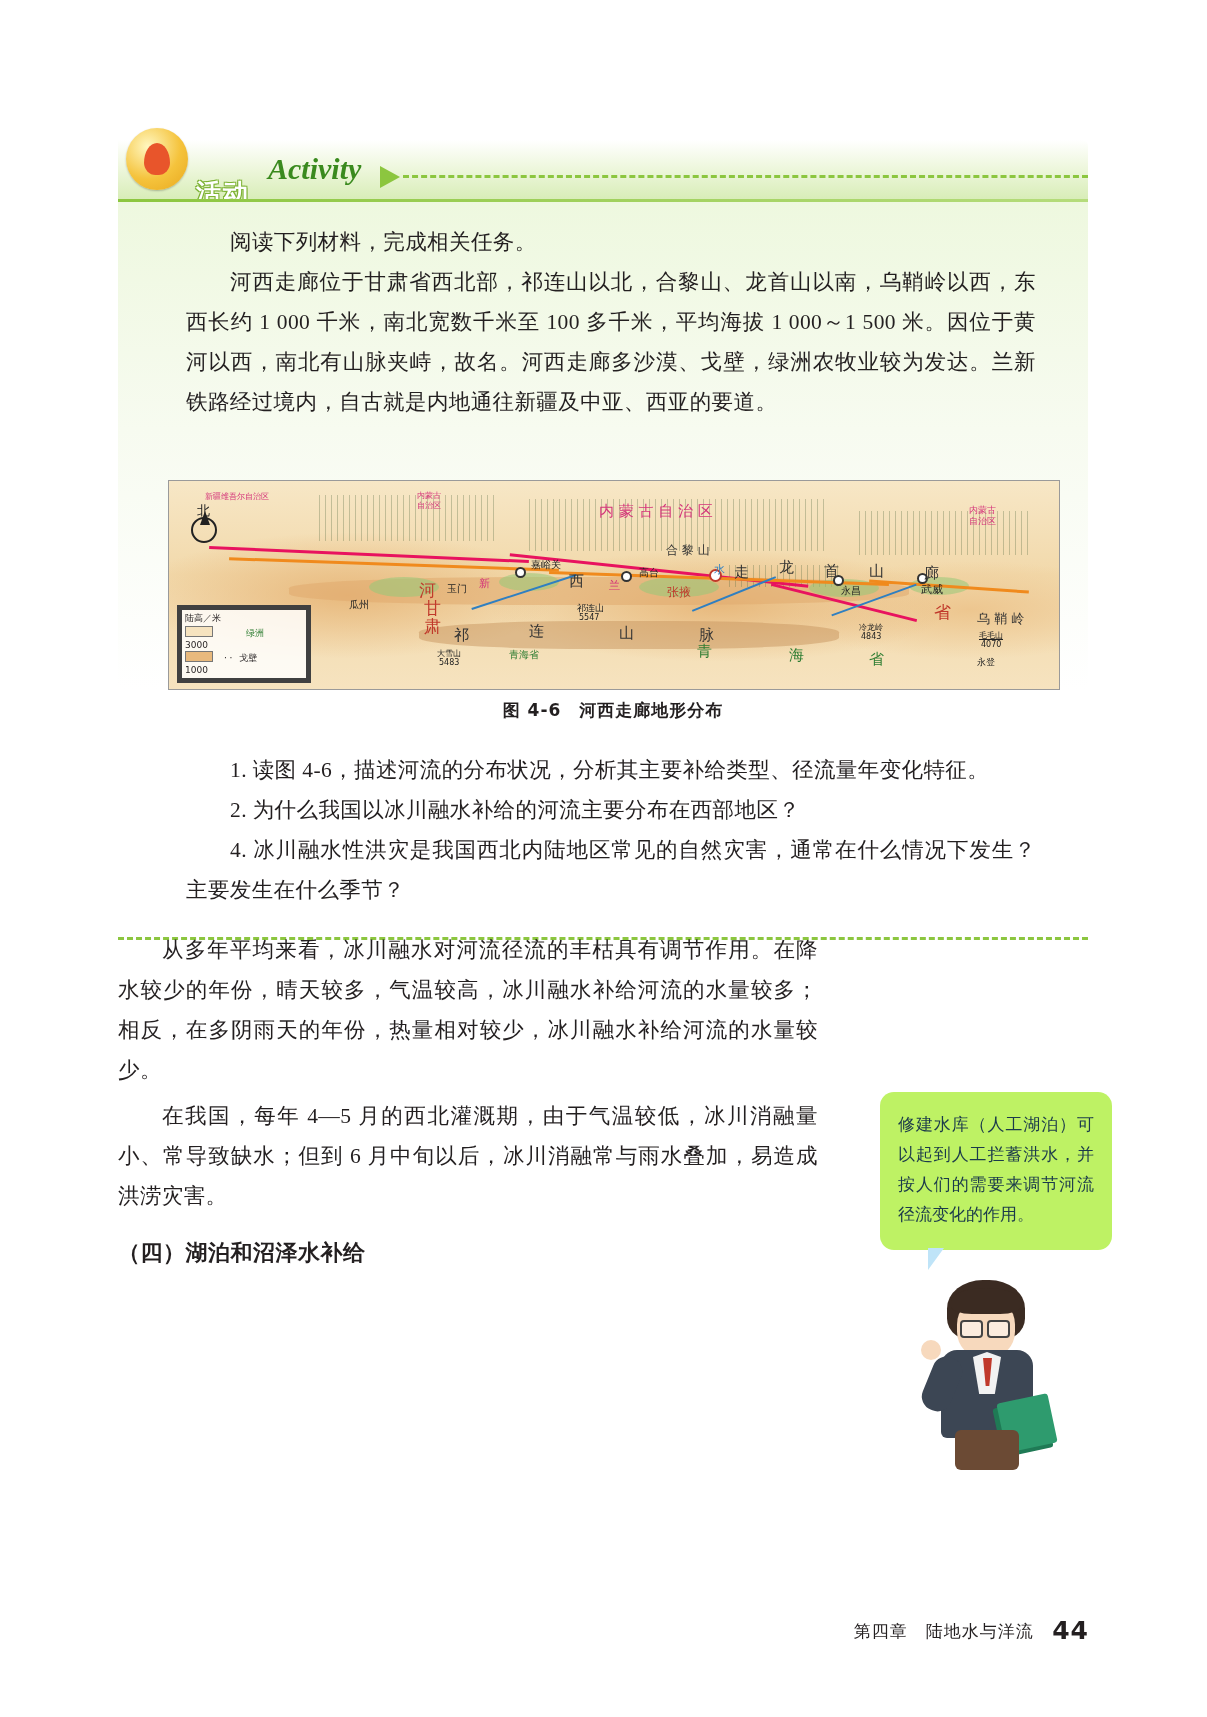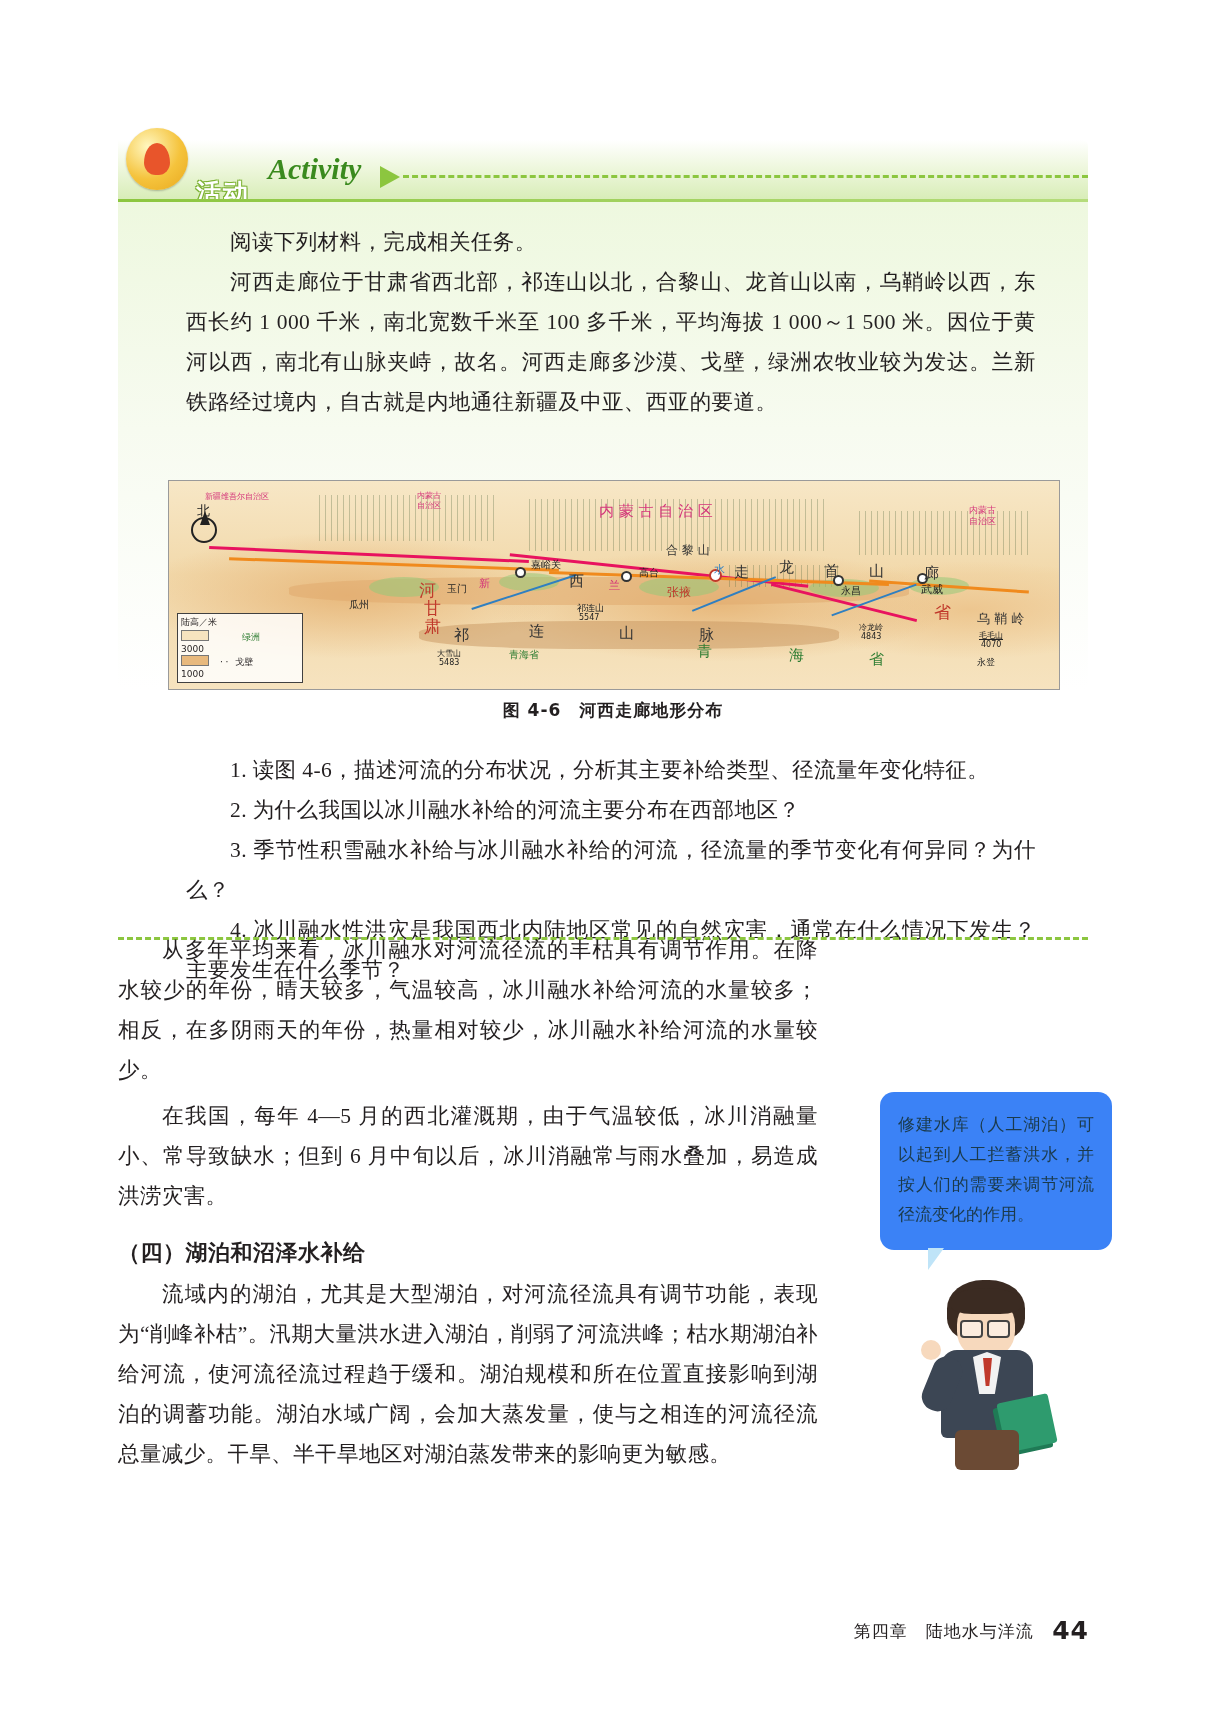--- a/index.html
+++ b/index.html
@@ -187,21 +187,21 @@
   .map-label {
     position: absolute;
     font-family: "DejaVu Sans", sans-serif;
     white-space: nowrap;
   }
   .map-legend {
     position: absolute;
     left: 8px;
     bottom: 6px;
     width: 118px;
-    border: 1px solid #404040;
+    border: 5px solid #404040;
     background: rgba(255,255,255,0.82);
     font-family: "DejaVu Sans", sans-serif;
     font-size: 9px;
     padding: 2px 3px;
     line-height: 12px;
   }
   .legend-swatch {
     display: inline-block;
     width: 26px;
     height: 9px;
@@ -231,21 +231,21 @@
     margin: 22px 0 6px 0;
     letter-spacing: 0.5px;
   }
 
   
   .bubble {
     position: absolute;
     left: 880px;
     top: 1092px;
     width: 196px;
-    background: #3b82f6;
+    background: #bef264;
     border-radius: 14px;
     padding: 18px 18px 20px 18px;
     font-size: 17px;
     line-height: 30px;
     color: #1b3a4b;
     text-align: justify;
   }
   .bubble:after {
     content: "";
     position: absolute;
@@ -460,33 +460,31 @@
             <span>1000</span>
           </div>
         </div>
       </div>
       <div class="fig-caption">图 4-6　河西走廊地形分布</div>
     </div>
 
     <div class="act-text" style="top:548px;">
       <p class="para indent">1. 读图 4-6，描述河流的分布状况，分析其主要补给类型、径流量年变化特征。</p>
       <p class="para indent">2. 为什么我国以冰川融水补给的河流主要分布在西部地区？</p>
-      <p class="para indent">3. 季节性积雪融水补给与冰川融水补给的河流，径流量的季节变化有何异同？为什么？</p>
       <p class="para indent">4. 冰川融水性洪灾是我国西北内陆地区常见的自然灾害，通常在什么情况下发生？主要发生在什么季节？</p>
     </div>
 
     <div class="activity-bottom-dash" style="position:absolute; top:735px;"></div>
   </div>
 </div>
 
 <div class="body-text">
   <p class="para indent">从多年平均来看，冰川融水对河流径流的丰枯具有调节作用。在降水较少的年份，晴天较多，气温较高，冰川融水补给河流的水量较多；相反，在多阴雨天的年份，热量相对较少，冰川融水补给河流的水量较少。</p>
   <p class="para indent" style="margin-top:6px;">在我国，每年 4—5 月的西北灌溉期，由于气温较低，冰川消融量小、常导致缺水；但到 6 月中旬以后，冰川消融常与雨水叠加，易造成洪涝灾害。</p>
   <h3 class="sub-head">（四）湖泊和沼泽水补给</h3>
-  <p class="para indent">流域内的湖泊，尤其是大型湖泊，对河流径流具有调节功能，表现为“削峰补枯”。汛期大量洪水进入湖泊，削弱了河流洪峰；枯水期湖泊补给河流，使河流径流过程趋于缓和。湖泊规模和所在位置直接影响到湖泊的调蓄功能。湖泊水域广阔，会加大蒸发量，使与之相连的河流径流总量减少。干旱、半干旱地区对湖泊蒸发带来的影响更为敏感。</p>
 </div>
 
 <div class="bubble">
   <span>修建水库（人工湖泊）可以起到人工拦蓄洪水，并按人们的需要来调节河流径流变化的作用。</span>
 </div>
 
 <div class="character">
   <div class="ch-hair"></div>
   <div class="ch-face"></div>
   <div class="ch-fringe"></div>

